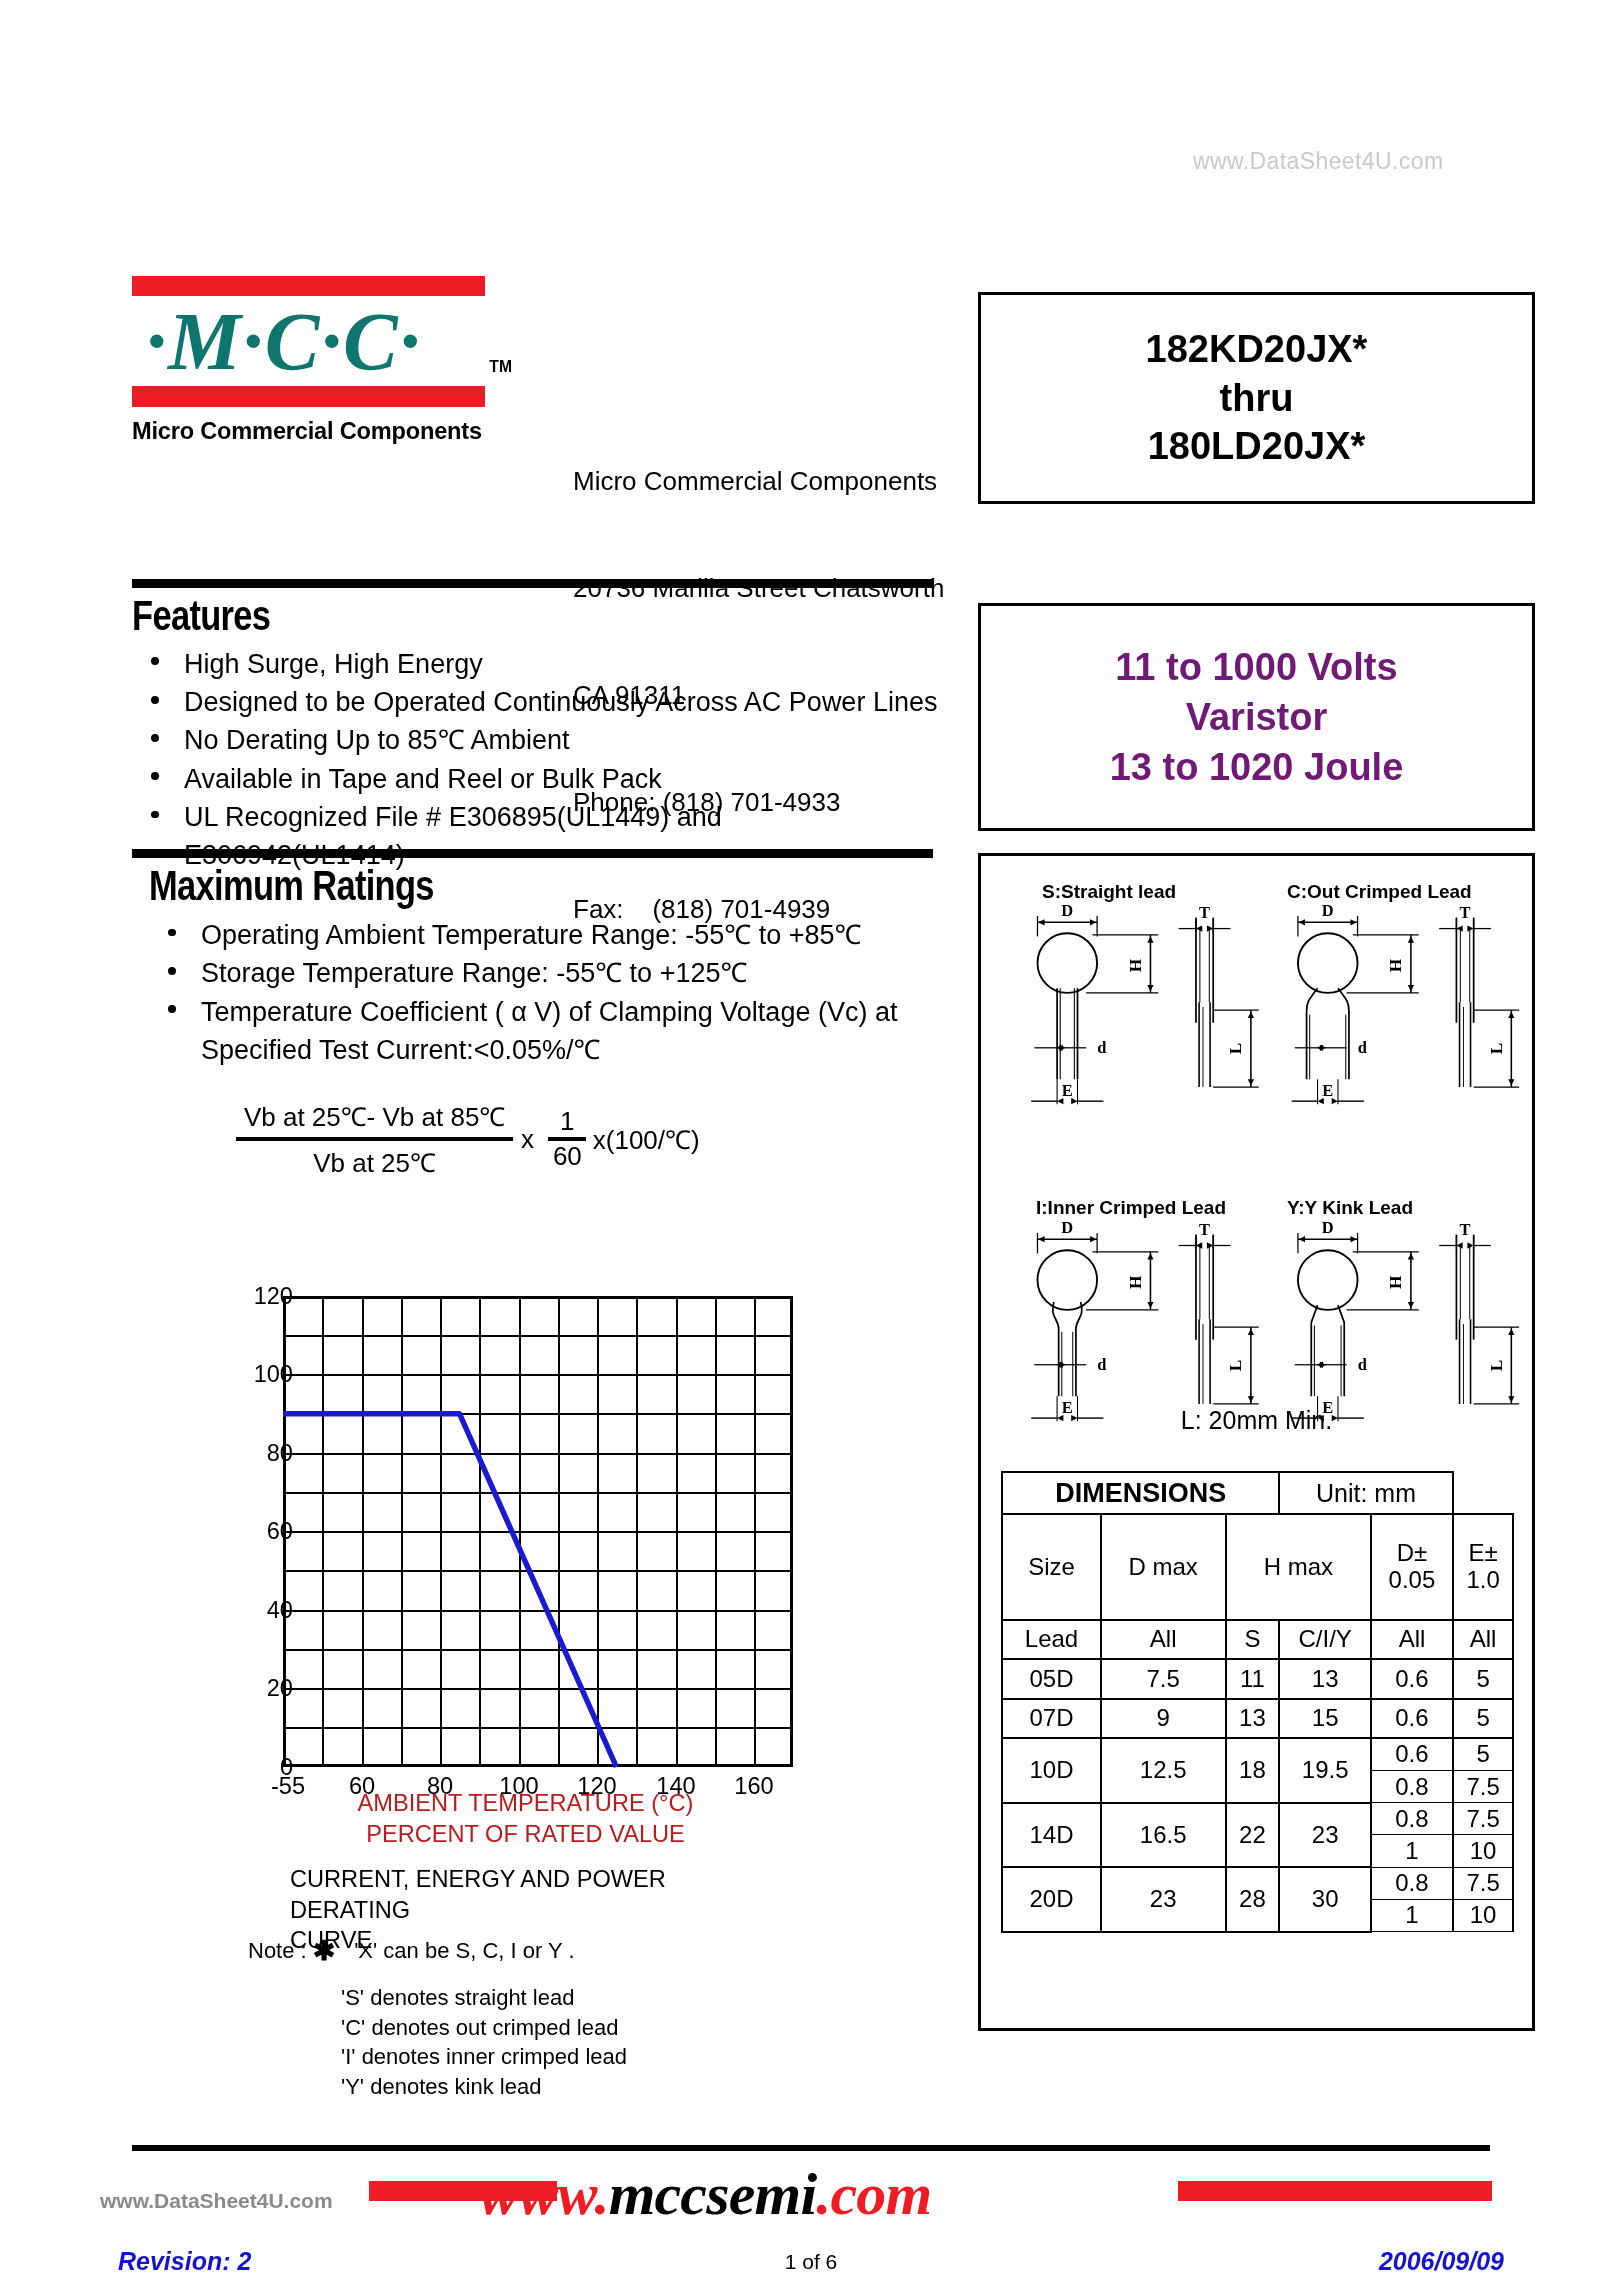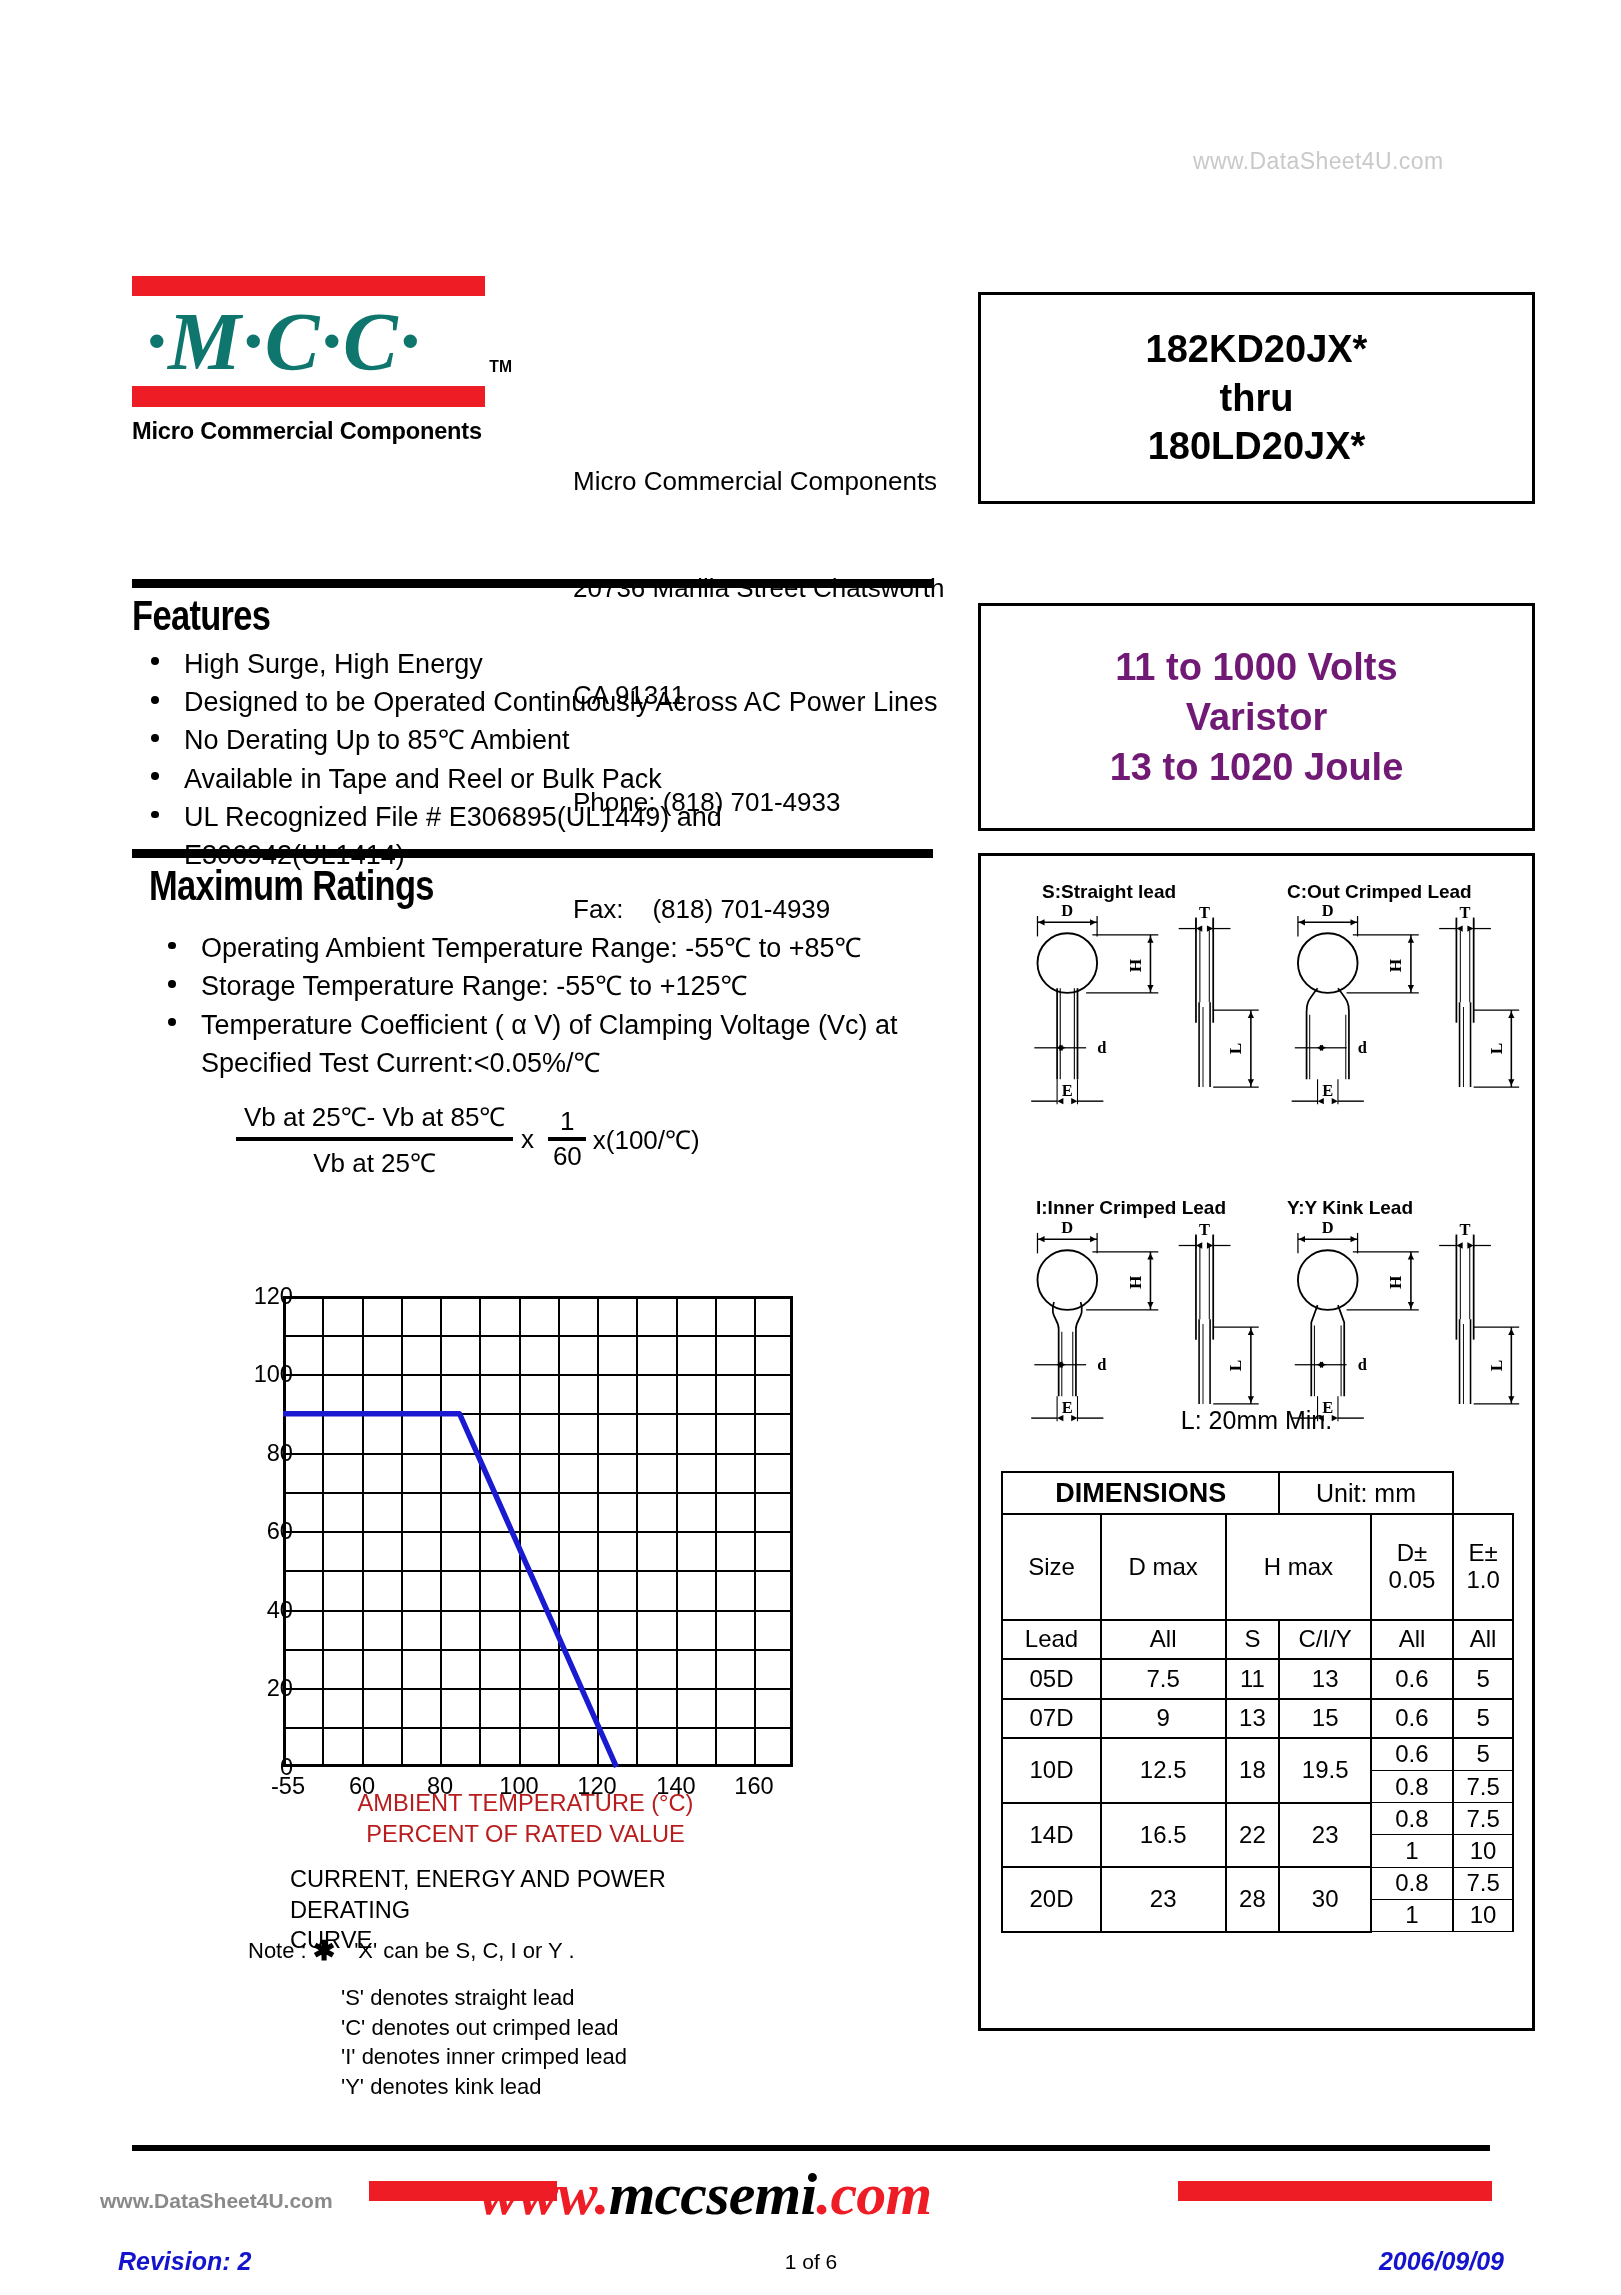--- a/index.html
+++ b/index.html
@@ -182,21 +182,21 @@
       <li>High Surge, High Energy</li>
       <li>Designed to be Operated Continuously Across AC Power Lines</li>
       <li>No Derating Up to 85℃ Ambient</li>
       <li>Available in Tape and Reel or Bulk Pack</li>
       <li>UL Recognized File # E306895(UL1449) and E306942(UL1414)</li>
     </ul>
   </div>
 
   <div class="abs" style="left:149px;top:862px;width:793px;">
     <div class="h-sec">Maximum Ratings</div>
-    <ul class="feat" style="margin-top:19px;">
+    <ul class="feat" style="margin-top:6px;">
       <li>Operating Ambient Temperature Range: -55℃ to +85℃</li>
       <li>Storage Temperature Range: -55℃ to +125℃</li>
       <li>Temperature Coefficient ( α V) of Clamping Voltage (Vᴄ) at</li>
       <li class="nb">Specified Test Current:&lt;0.05%/℃</li>
     </ul>
   </div>
 
   <div class="abs formula">
     <div class="frac">
       <div class="num">Vb at 25℃- Vb at 85℃</div>

